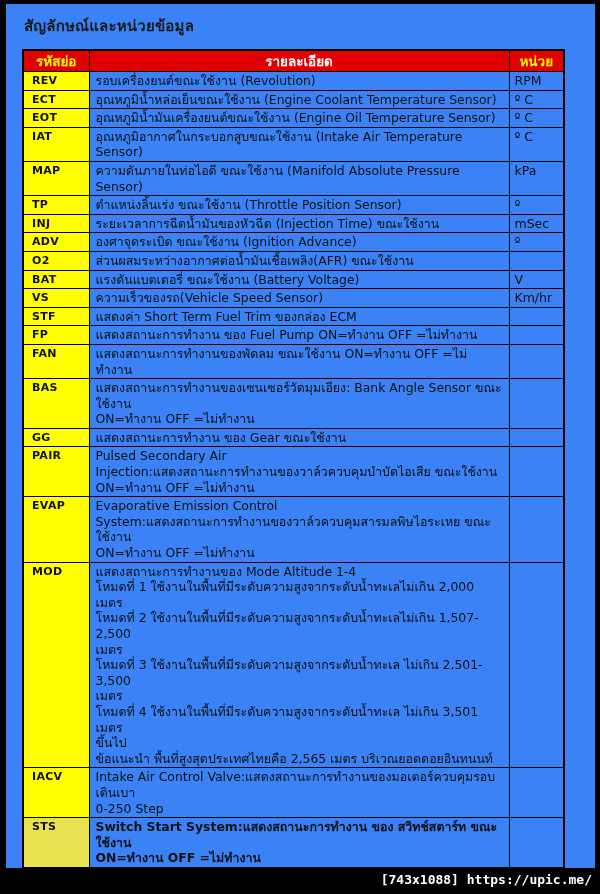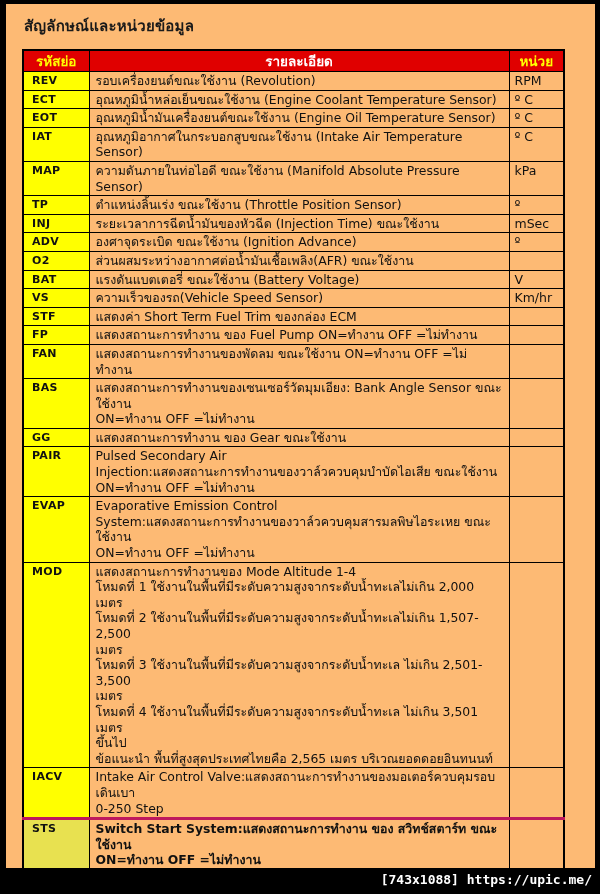--- a/index.html
+++ b/index.html
@@ -3,21 +3,21 @@
 <meta charset="utf-8">
 <style>
   html,body{margin:0;padding:0;}
   body{
     width:600px;height:894px;position:relative;overflow:hidden;
     background:#000;
     font-family:"DejaVu Sans","Liberation Sans",sans-serif;
   }
   .page{
     position:absolute;left:6px;top:4px;right:5px;bottom:26px;
-    background:#fdba74;
+    background:#3b82f6;
   }
   .title{
     margin:10px 0 0 18px;
     font-size:15px;font-weight:bold;color:#1a1a1a;
     letter-spacing:.2px;
   }
   table.data-table{
     border-collapse:collapse;table-layout:fixed;
     width:541px;margin:11px 0 0 16px;
     border:2px solid #000;
@@ -38,21 +38,21 @@
     padding:1px 6px;
   }
   td.code{
     background:#ffff00;
     font-size:11px;font-weight:600;padding-left:8px;
     letter-spacing:.3px;
   }
   td.unit{font-size:12.5px;padding-left:5px;}
   tr.secondary td{font-weight:bold;}
   tr.secondary td.code{background:#e8e150;}
-  tr.section-break td{border-top:3px solid #be185d;}
+  tr.section-break td{border-top:1px solid #be185d;}
   .footer-bar{
     position:absolute;left:0;bottom:0;width:600px;height:26px;
     background:#000;color:#fff;
     font-family:"DejaVu Sans Mono","Liberation Mono",monospace;
     font-size:13px;font-weight:bold;line-height:24px;
     text-align:right;padding-right:8px;box-sizing:border-box;
   }
 </style>
 </head>
 <body>

